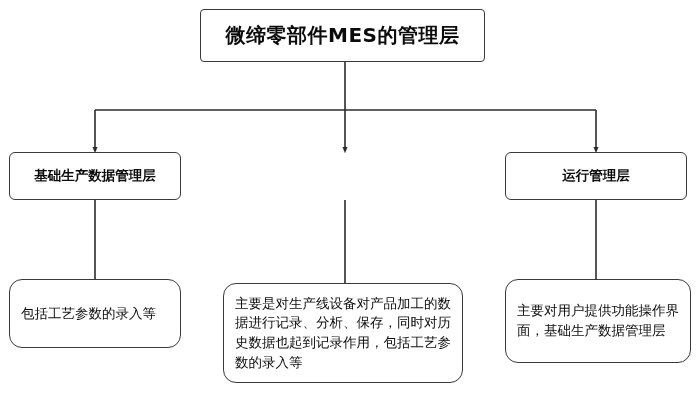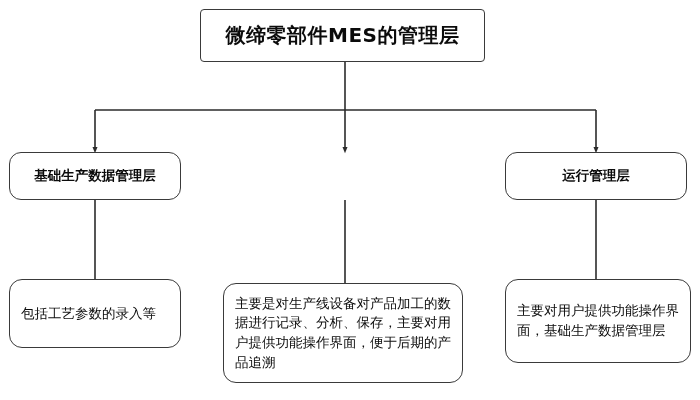--- a/index.html
+++ b/index.html
@@ -24,21 +24,21 @@
     left: 0;
     top: 0;
     width: 700px;
     height: 400px;
   }
   .node {
     position: absolute;
     box-sizing: border-box;
     background: #ffffff;
     border: 1.6px solid #3a3a3a;
-    border-radius: 12px;
+    border-radius: 6px;
     display: flex;
     align-items: center;
     z-index: 2;
   }
   .node-title {
     left: 200px;
     top: 9px;
     width: 285px;
     height: 53px;
     justify-content: center;
@@ -115,19 +115,19 @@
     <span class="label">基础生产数据管理层</span>
   </div>
   <div class="node node-branch branch-right">
     <span class="label">运行管理层</span>
   </div>
 
   <div class="node node-leaf leaf-left">
     <span class="label">包括工艺参数的录入等</span>
   </div>
   <div class="node node-leaf leaf-mid">
-    <span class="label">主要是对生产线设备对产品加工的数据进行记录、分析、保存，主要对用户提供功能操作界面，便于后期的产品追溯</span>
+    <span class="label">主要是对生产线设备对产品加工的数据进行记录、分析、保存，同时对历史数据也起到记录作用，包括工艺参数的录入等</span>
   </div>
   <div class="node node-leaf leaf-right">
     <span class="label">主要对用户提供功能操作界面，基础生产数据管理层</span>
   </div>
 
 </div>
 
 </body></html>

